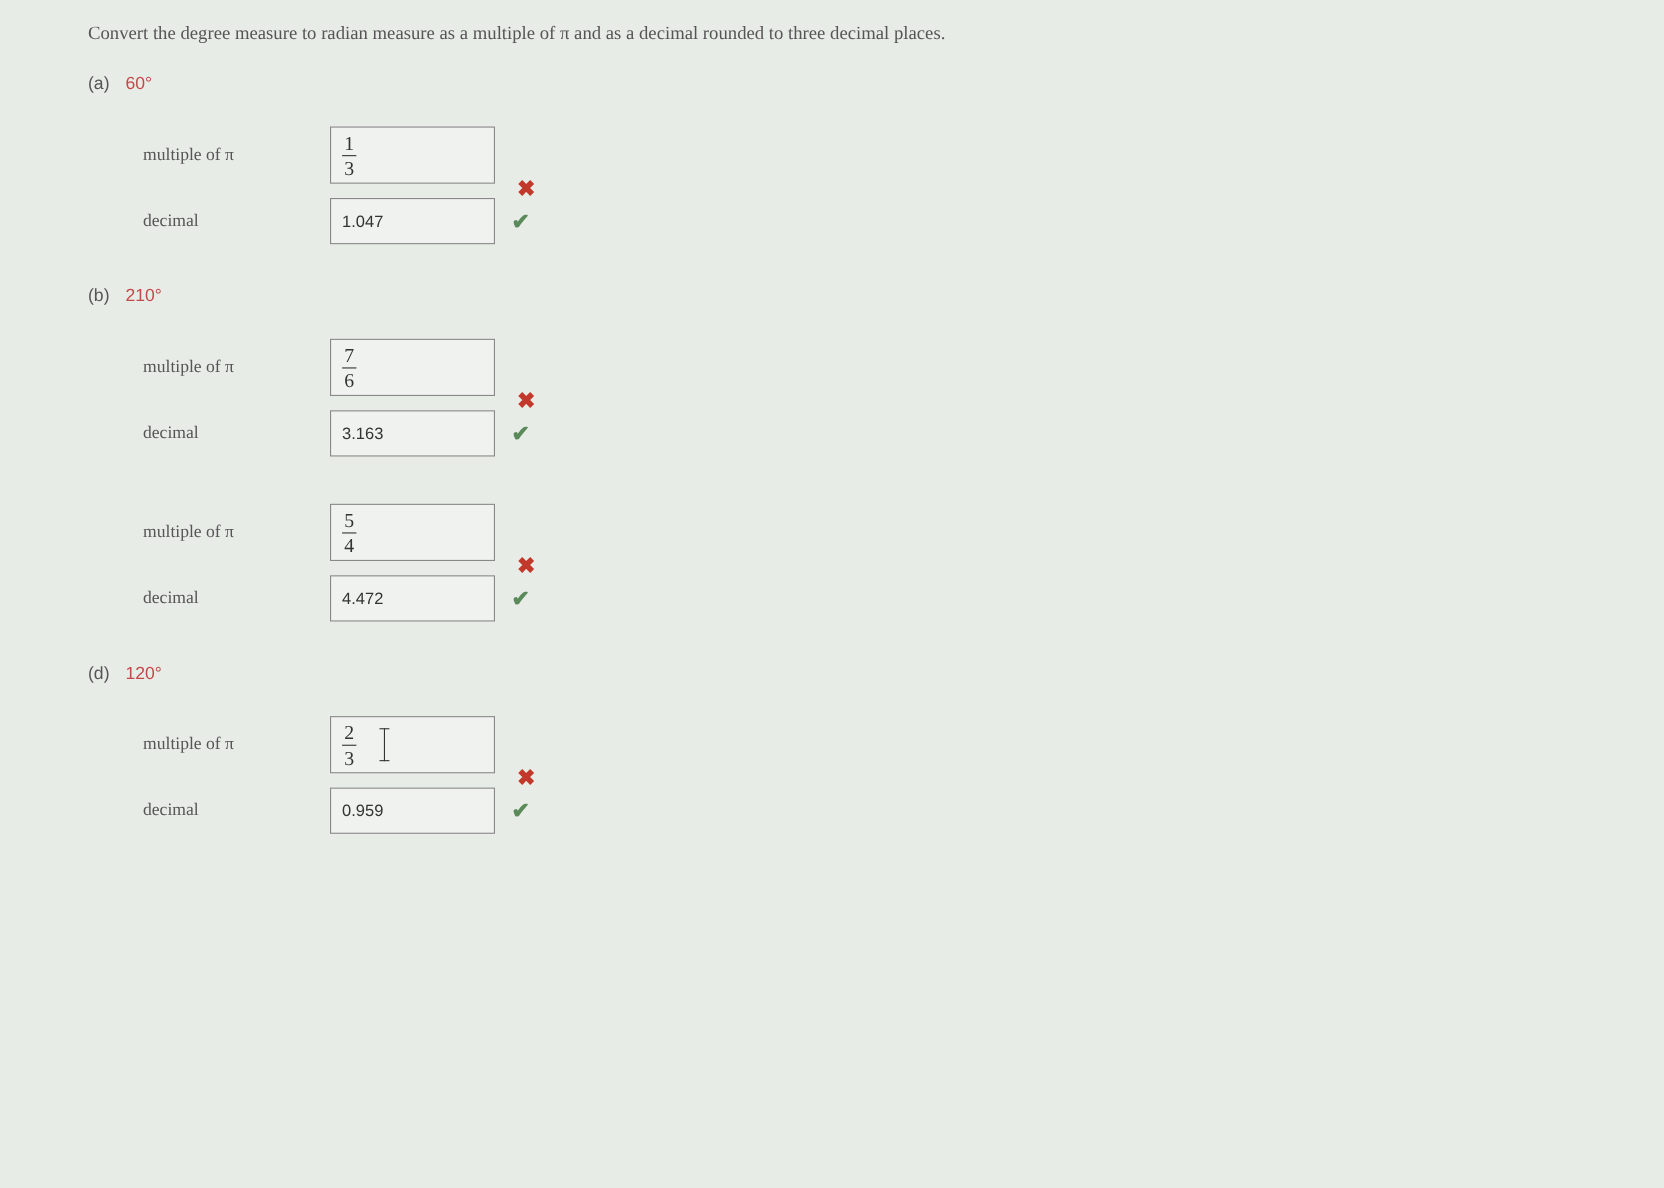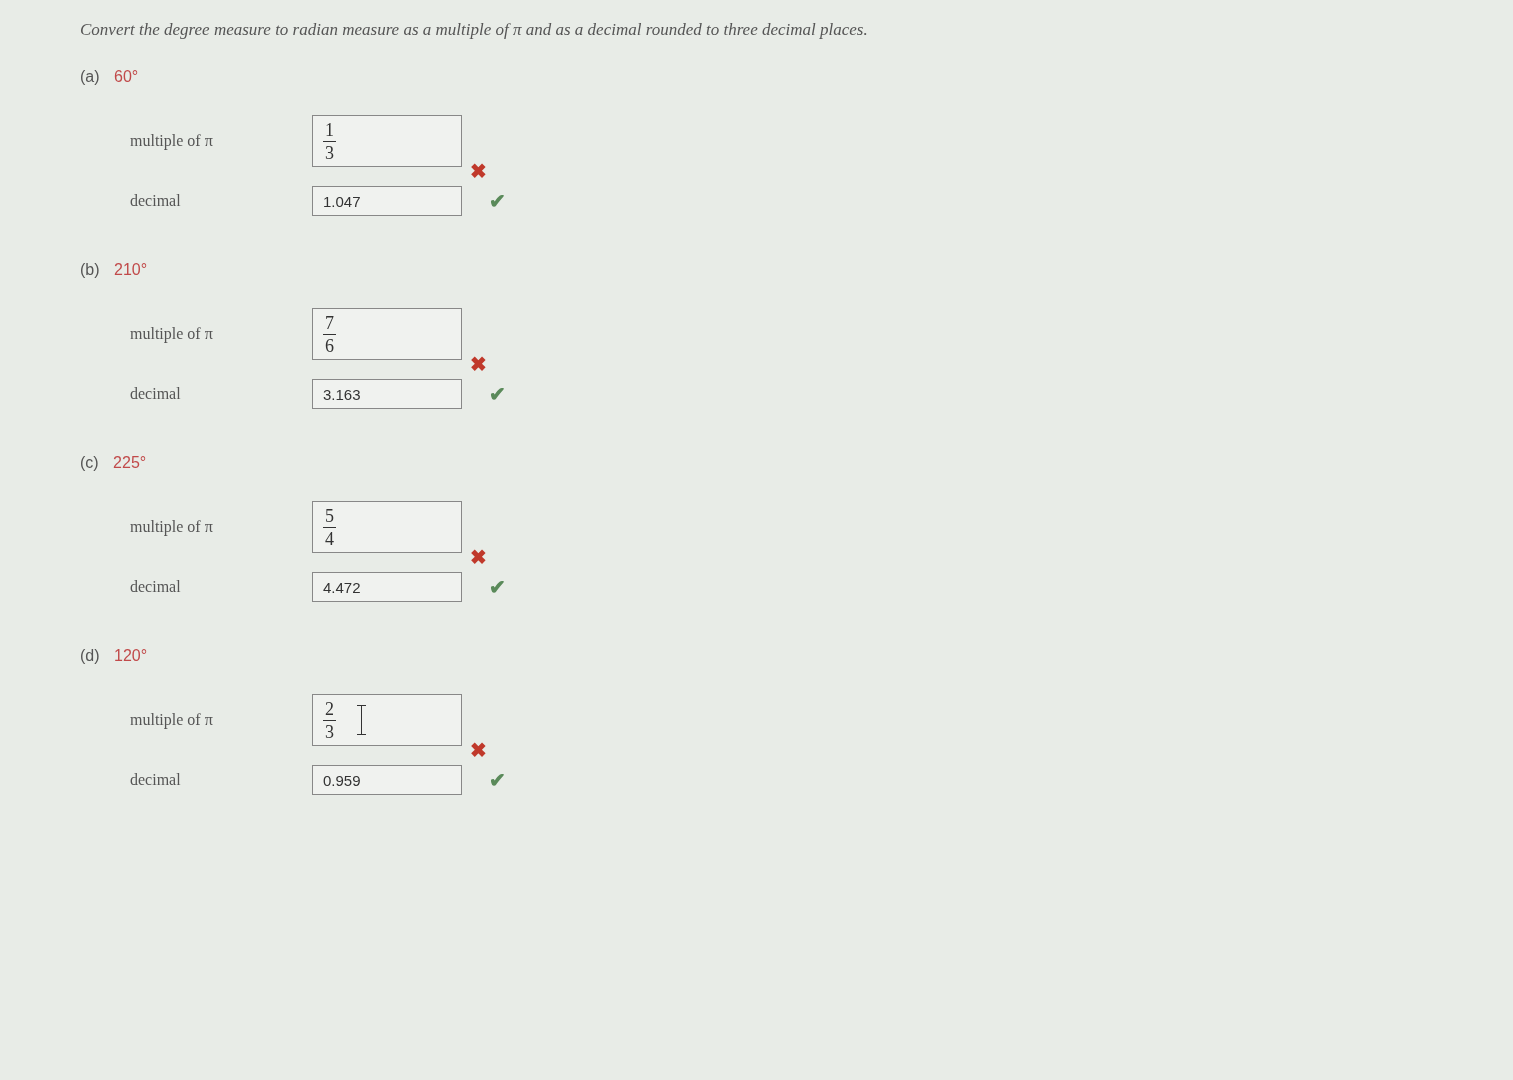--- a/index.html
+++ b/index.html
@@ -9,60 +9,58 @@
       width: 1513px;
       height: 1080px;
       padding: 20px 0 0 80px;
       color: #444;
       font-size: 16px;
       overflow: hidden;
     }
     .instruction {
       font-size: 17px;
       color: #555;
-      font-style: italic;
       font-family: Georgia, 'Times New Roman', serif;
     }
     .part {
       margin-bottom: 30px;
       margin-top: 28px;
     }
     .part-header {
       margin-bottom: 25px;
       color: #555;
     }
     .part-letter { color: #555; margin-right: 10px; }
     .degree-value { color: #c14a4a; }
     .row {
       display: flex;
       align-items: center;
       margin-left: 50px;
       height: 60px;
       position: relative;
-      gap: 12px;
     }
     .row-label {
       width: 170px;
       color: #555;
       font-family: Georgia, 'Times New Roman', serif;
     }
     .input-box {
       border: 1px solid #888;
       background: #f0f2ef;
       height: 52px;
       width: 150px;
       display: flex;
       align-items: center;
       padding-left: 10px;
       font-family: 'Times New Roman', serif;
       font-size: 18px;
       color: #333;
     }
     .input-box.short {
-      height: 30px;
+      height: 42px;
       font-size: 15px;
       font-family: Arial, sans-serif;
     }
     .fraction {
       display: inline-flex;
       flex-direction: column;
       align-items: center;
       font-family: 'Times New Roman', serif;
       font-size: 18px;
       line-height: 1;
@@ -151,24 +149,20 @@
   <div class="row">
     <div class="row-label">decimal</div>
     <div class="input-box short">
       <span>3.163</span>
     </div>
     <span class="status-icon status-check">✔</span>
   </div>
 </div>
 
 <div class="part">
-  <div class="part-header">
-    <span class="part-letter">(c)</span>
-    <span class="degree-value">225°</span>
-  </div>
   <div class="row">
     <div class="row-label">multiple of π</div>
     <div class="input-box">
       <span class="fraction">
         <span class="num">5</span>
         <span class="den">4</span>
       </span>
     </div>
     <span class="cross-between">✖</span>
   </div>

